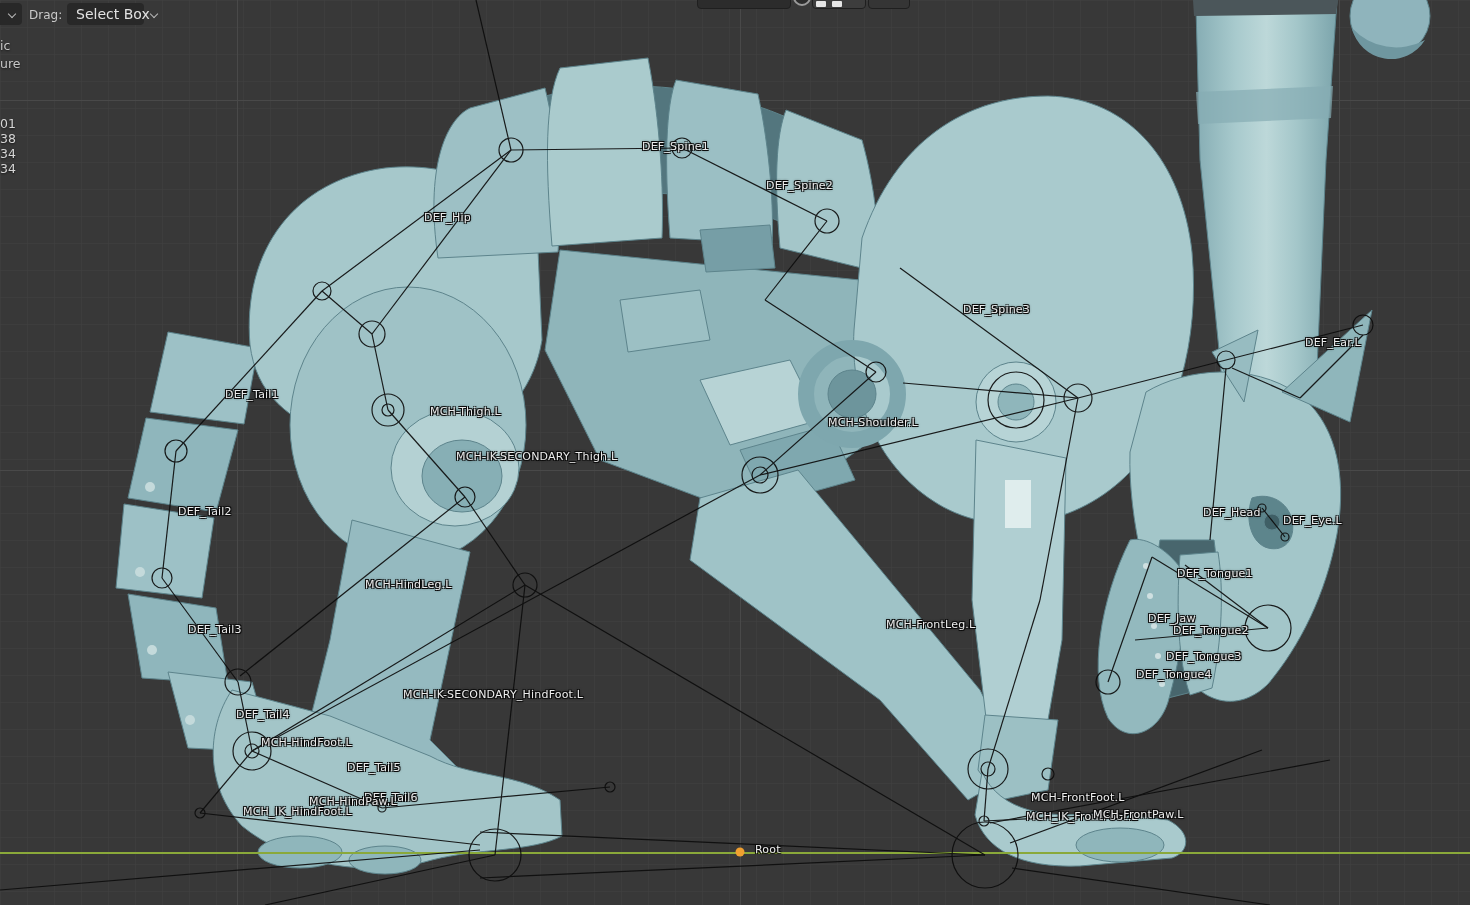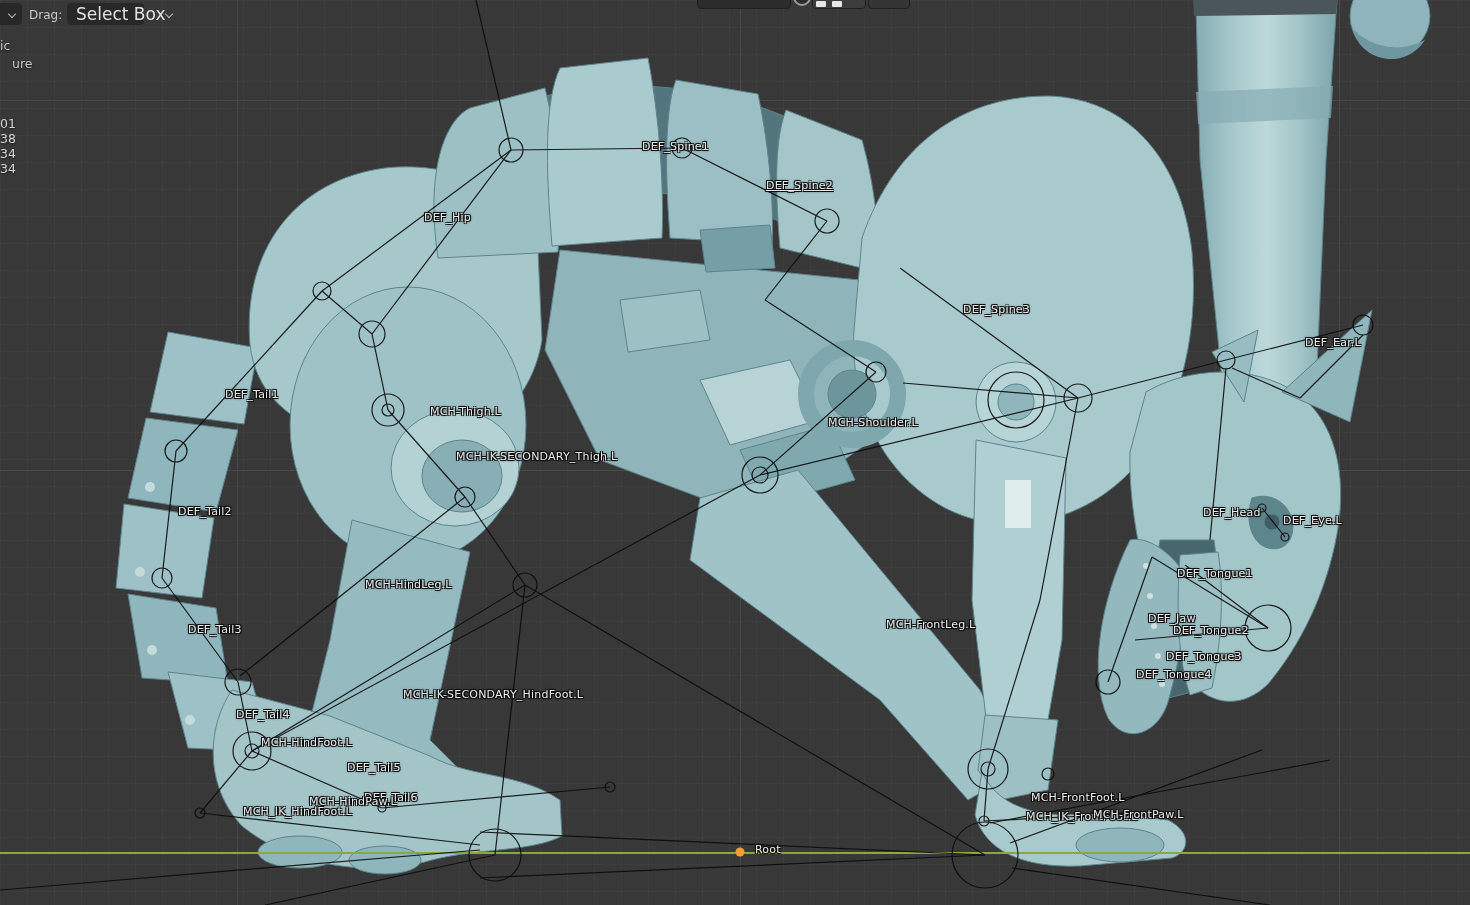--- a/index.html
+++ b/index.html
@@ -17,26 +17,26 @@
   .hs-circ{position:absolute;top:-12px;width:14px;height:14px;border-radius:50%;border:2px solid #9a9a9a;background:#2c2c2c;}
   
   .toolrow{position:absolute;left:0;top:0;height:30px;z-index:31;display:flex;align-items:center;}
   .dd-stub{position:absolute;left:-30px;top:3px;width:52px;height:22px;background:#282828;border-radius:4px;
     display:flex;align-items:center;justify-content:flex-end;padding-right:6px;box-sizing:border-box;}
   .chev{width:8px;height:8px;position:relative;}
   .chev::after{content:"";position:absolute;left:1px;top:1px;width:5px;height:5px;border-right:1.5px solid #b8b8b8;border-bottom:1.5px solid #b8b8b8;transform:rotate(45deg);}
   .drag-label{position:absolute;left:29px;top:8px;font-size:12px;color:#c9c9c9;}
   .select-dd{position:absolute;left:67px;top:3px;width:77px;height:22px;background:#282828;border-radius:4px;
     display:flex;align-items:center;justify-content:space-between;padding:0 6px 0 9px;box-sizing:border-box;}
-  .select-dd .lbl{font-size:17px;color:#e2e2e2;white-space:nowrap;}
+  .select-dd .lbl{font-size:14px;color:#e2e2e2;white-space:nowrap;}
   
   .stats{position:absolute;left:0;top:0;z-index:31;}
   .stats div{position:absolute;left:0;font-size:12.5px;color:#c7c7c7;white-space:nowrap;text-shadow:0 1px 2px rgba(0,0,0,.6);}
   .stats div:nth-child(1){top:38px;}
-  .stats div:nth-child(2){top:56px;margin-left:12px;}
+  .stats div:nth-child(2){top:56px;}
   .stats div:nth-child(3){top:116px;color:#d5d5d5;}
   .stats div:nth-child(4){top:131px;color:#d5d5d5;text-align:right;}
   .stats div:nth-child(5){top:146px;color:#d5d5d5;}
   .stats div:nth-child(6){top:161px;color:#d5d5d5;}
   
   .labels{position:absolute;left:0;top:0;width:100%;height:100%;z-index:20;pointer-events:none;}
   .bone-label{
     position:absolute;font-size:11px;color:#ececec;white-space:nowrap;pointer-events:auto;
     text-shadow:1px 1px 0 #0c0c0c,-1px 1px 0 #0c0c0c,1px -1px 0 #0c0c0c,-1px -1px 0 #0c0c0c,0 0 3px #000;
     letter-spacing:.2px;
@@ -279,21 +279,21 @@
       <div>ic</div>
       <div>ure</div>
       <div>01</div>
       <div>38</div>
       <div>34</div>
       <div>34</div>
     </div>
 
   <div class="labels">
       <span class="bone-label" style="left: 602px; top: 140px; padding-left: 40px;">DEF_Spine1</span>
-      <span class="bone-label" style="left: 766px; top: 179px; text-decoration: underline;">DEF_Spine2</span>
+      <span class="bone-label" style="left: 766px; top: 179px;">DEF_Spine2</span>
       <span class="bone-label" style="left: 424px; top: 211px;">DEF_Hip</span>
       <span class="bone-label" style="left: 963px; top: 303px;">DEF_Spine3</span>
       <span class="bone-label" style="left: 1305px; top: 336px;">DEF_Ear.L</span>
       <span class="bone-label" style="left: 225px; top: 388px;">DEF_Tail1</span>
       <span class="bone-label" style="left: 430px; top: 405px;">MCH-Thigh.L</span>
       <span class="bone-label" style="left: 828px; top: 416px;">MCH-Shoulder.L</span>
       <span class="bone-label" style="left: 456px; top: 450px;">MCH-IK-SECONDARY_Thigh.L</span>
       <span class="bone-label" style="left: 178px; top: 505px;">DEF_Tail2</span>
       <span class="bone-label" style="left: 1183px; top: 506px; padding-left: 20px;">DEF_Head</span>
       <span class="bone-label" style="left: 1283px; top: 514px;">DEF_Eye.L</span>

